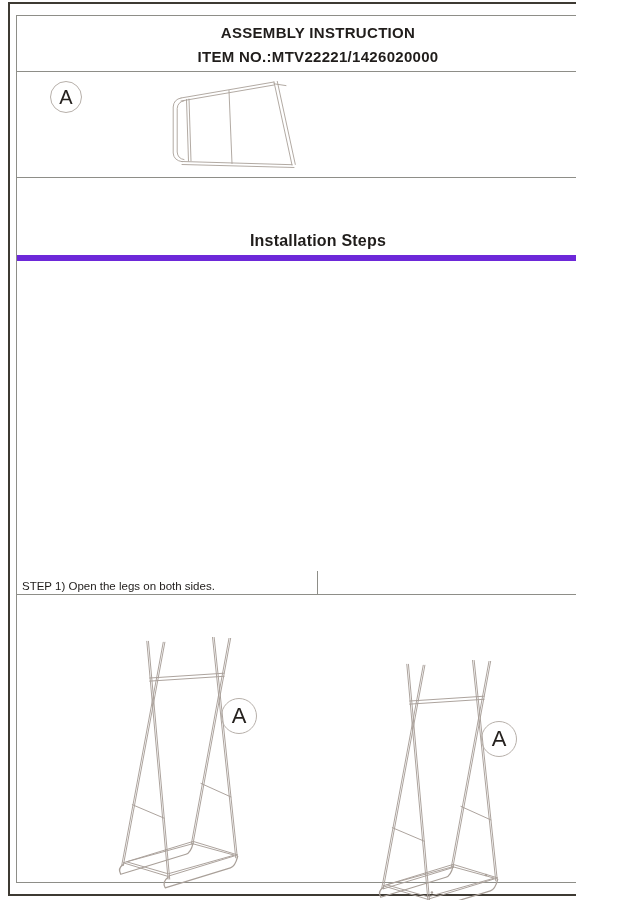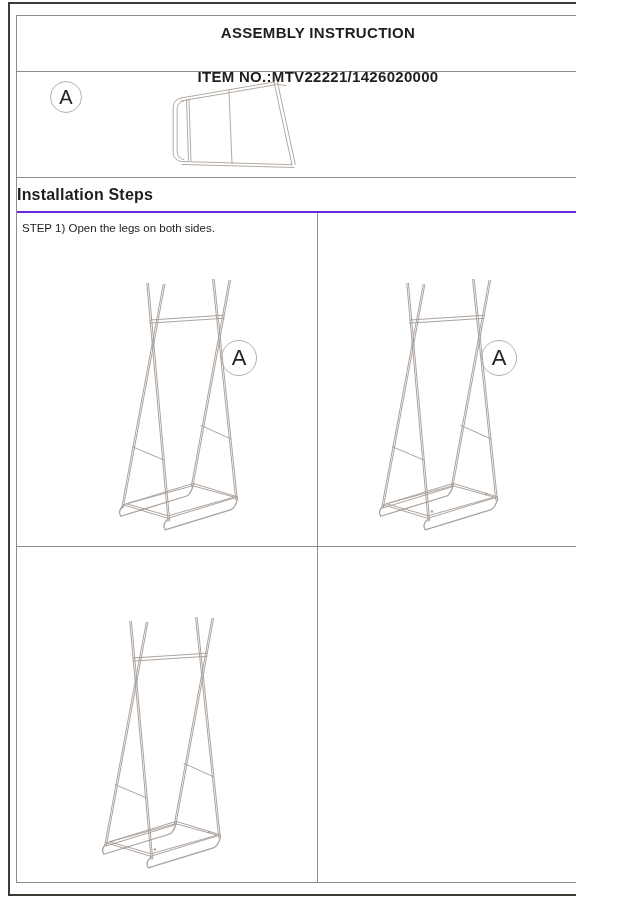--- a/index.html
+++ b/index.html
@@ -11,26 +11,26 @@
     position:absolute;left:8px;top:2px;width:623px;height:894px;
     border:2px solid #3e3a33;box-sizing:border-box;pointer-events:none;
   }
   .inst-table{
     position:absolute;left:16px;top:15px;width:604px;height:868px;
     border:1px solid #8e8e88;box-sizing:border-box;
     display:flex;flex-direction:column;
   }
   .row{position:relative;box-sizing:border-box;}
   .row-header{height:56px;border-bottom:1px solid #8e8e88;text-align:center;}
-  .hdr-line{font-weight:bold;font-size:15px;line-height:24px;letter-spacing:.3px;margin-top:20px;}
+  .hdr-line{font-weight:bold;font-size:15px;line-height:24px;letter-spacing:.3px;}
   .hdr-line.first{margin-top:5px;}
   .row-parta{height:106px;border-bottom:1px solid #8e8e88;}
-  .row-insttitle{height:35px;border-bottom:2px solid #6d28d9;display:flex;align-items:center;}
+  .row-insttitle{height:35px;border-bottom:6px solid #6d28d9;display:flex;align-items:center;justify-content:center;margin-top:48px;}
   .inst-title{font-weight:bold;font-size:16px;letter-spacing:.2px;}
-  .row-steps{border-bottom:1px solid #8e8e88;display:flex;}
+  .row-steps{border-bottom:1px solid #8e8e88;display:flex;align-items:flex-end;}
   .row-steps-1{height:334px;}
   .row-steps-2{flex:1;border-bottom:none;}
   .cell{position:relative;box-sizing:border-box;}
   .cell-left{width:301px;border-right:1px solid #8e8e88;}
   .cell-right{flex:1;}
   .step-text{font-size:11.5px;line-height:15px;padding:8px 4px 0 5px;color:#1f1c1a;}
   .step-text .wrap-line{display:block;}
   .step-text .wrap-line.indent{padding-left:48px;}
   .balloon{
     position:absolute;border:1px solid #b7b0aa;border-radius:50%;

